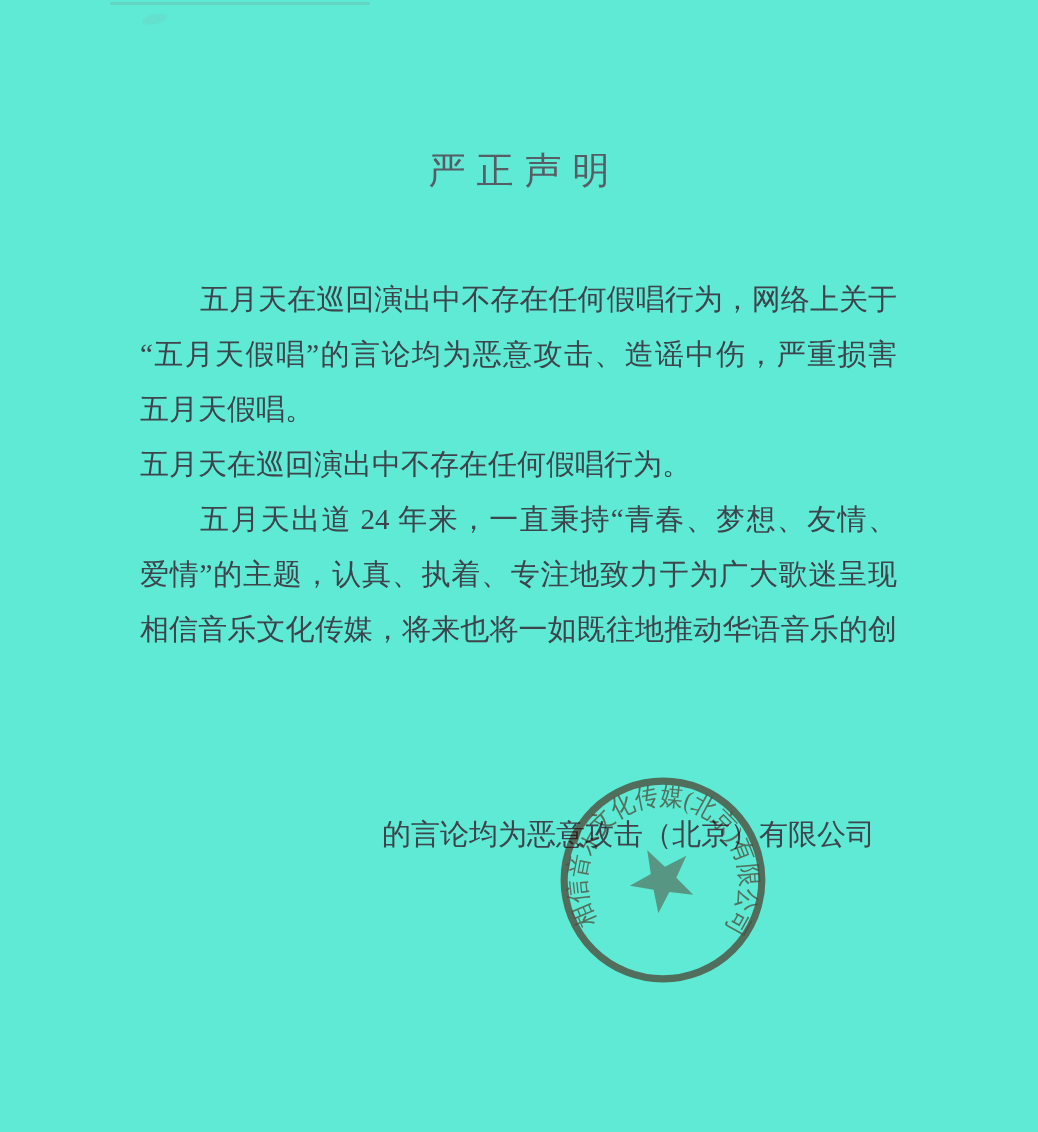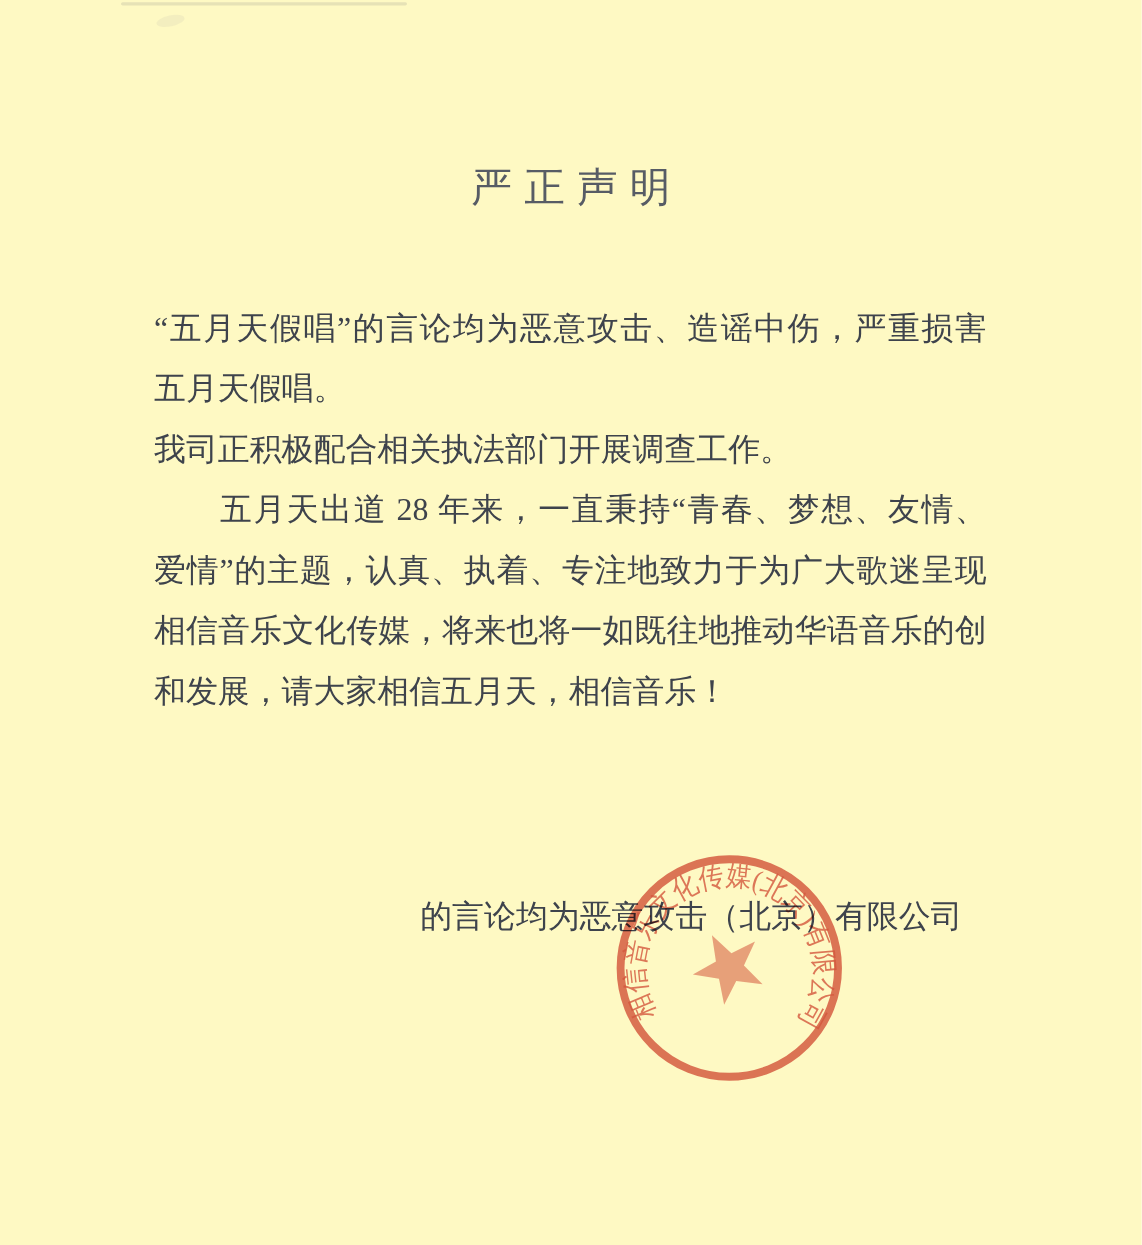--- a/index.html
+++ b/index.html
@@ -4,21 +4,21 @@
 <style>
   html, body {
     margin: 0;
     padding: 0;
     background: #ffffff;
   }
   .page {
     position: relative;
     width: 1038px;
     height: 1132px;
-    background: #fef9c3;
+    background: #5eead4;
     overflow: hidden;
     font-family: "Liberation Serif", "DejaVu Serif", serif;
   }
   
   .scan-artifact-top {
     position: absolute;
     top: 2px;
     left: 110px;
     width: 260px;
     height: 3px;
@@ -99,27 +99,27 @@
 
 <div class="page">
 
   <div class="scan-artifact-top"></div>
   <div class="scan-artifact-corner"></div>
 
   <div class="doc-title">严正声明</div>
 
   <div class="doc-body">
 
+  <div class="line indent fill">五月天在巡回演出中不存在任何假唱行为，网络上关于</div>
       <div class="line fill">“五月天假唱”的言论均为恶意攻击、造谣中伤，严重损害</div>
       <div class="line">五月天假唱。</div>
-      <div class="line">我司正积极配合相关执法部门开展调查工作。</div>
-      <div class="line indent fill">五月天出道 28 年来，一直秉持“青春、梦想、友情、</div>
+      <div class="line">五月天在巡回演出中不存在任何假唱行为。</div>
+      <div class="line indent fill">五月天出道 24 年来，一直秉持“青春、梦想、友情、</div>
       <div class="line fill">爱情”的主题，认真、执着、专注地致力于为广大歌迷呈现</div>
       <div class="line fill">相信音乐文化传媒，将来也将一如既往地推动华语音乐的创新</div>
-      <div class="line">和发展，请大家相信五月天，相信音乐！</div>
     </div>
 
   <div class="sign-block">
     <div class="sign-line">的言论均为恶意攻击（北京）有限公司</div>
   </div>
 
   <svg class="seal" viewBox="0 0 210 210" xmlns="http://www.w3.org/2000/svg">
     <defs>
       <path id="sealArc" d="M 40.2,146.8 A 76,76 0 1 1 169.8,146.8" fill="none"></path>
     </defs>

